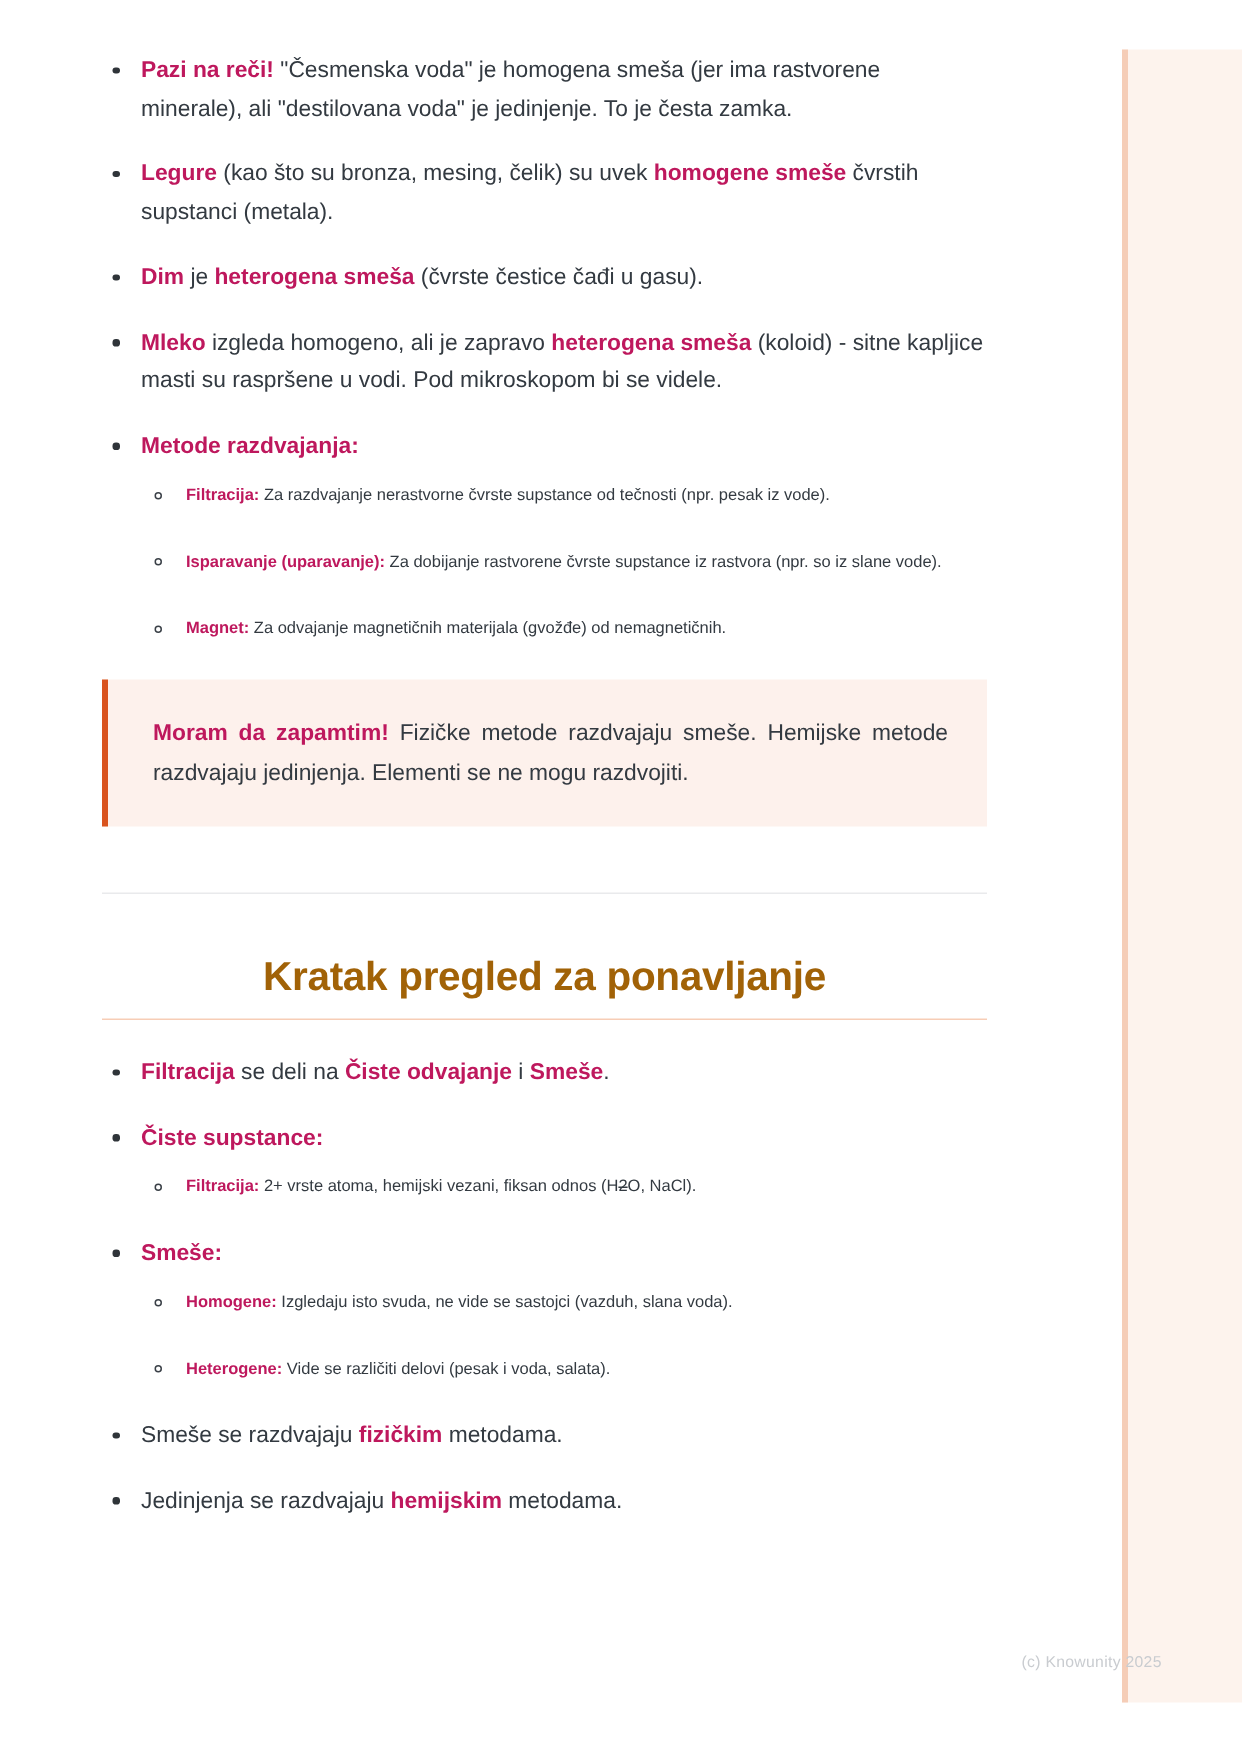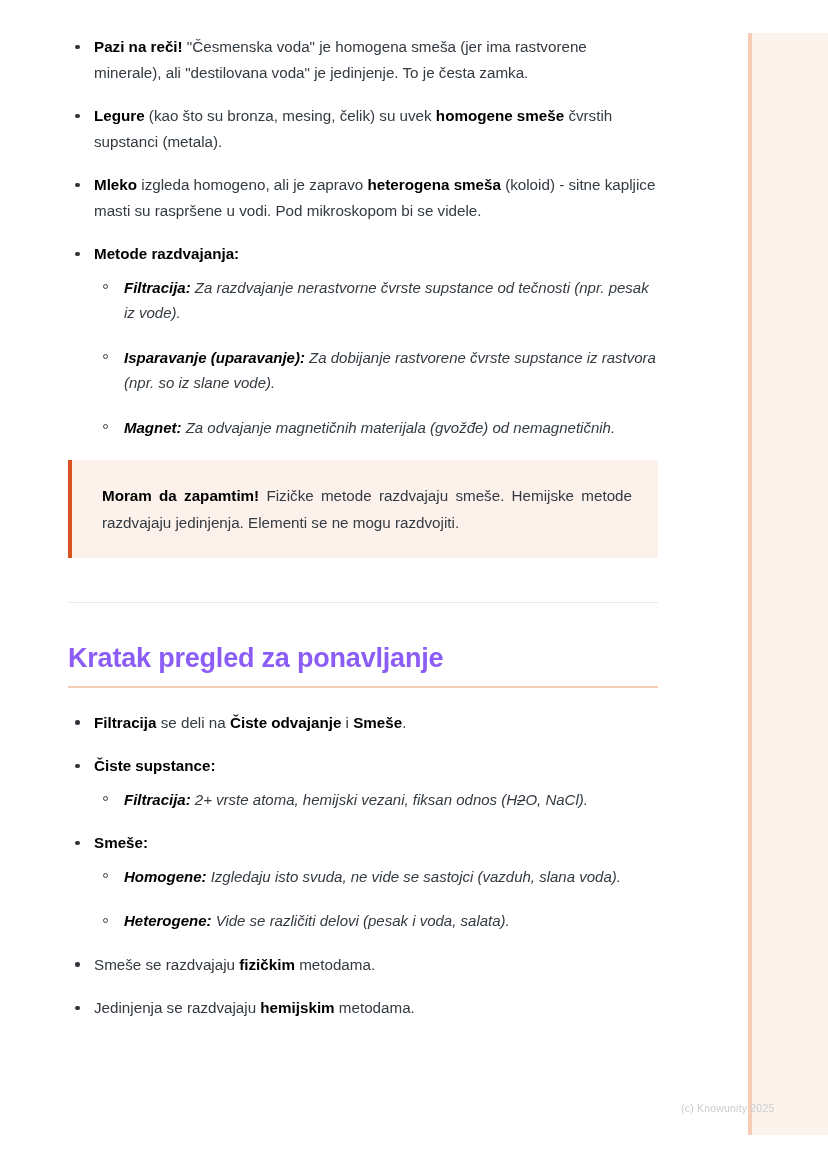--- a/index.html
+++ b/index.html
@@ -64,40 +64,39 @@
 
   ul.lvl2 {
     list-style: none;
     margin: 8px 0 0 0;
     padding: 0;
   }
   ul.lvl2 > li.subbullet {
     position: relative;
     padding-left: 30px;
     margin: 0 0 19px 0;
-    font-size: 15px;
+    font-size: 11px;
     line-height: 25.5px;
     color: #333a41;
-    font-style: italic;
   }
   ul.lvl2 > li.subbullet:last-child { margin-bottom: 2px; }
   ul.lvl2 > li.subbullet::before {
     content: "";
     position: absolute;
     left: 9px;
     top: 9.5px;
     width: 5px;
     height: 5px;
     border-radius: 50%;
     border: 1.3px solid #3a4047;
     background: transparent;
     box-sizing: border-box;
   }
 
-  b, strong, .b { font-weight: bold; color: #000000; }
+  b, strong, .b { font-weight: bold; color: #be185d; }
 
   .callout {
     margin: 20px 0 0 0;
     background: #fdf1ec;
     border-left: 4px solid #d9541f;
     padding: 22px 26px 22px 30px;
     font-size: 15.2px;
     line-height: 27px;
     text-align: justify;
     color: #333a41;
@@ -108,22 +107,23 @@
     height: 1px;
     background: #e9eaec;
     border: 0;
   }
 
   h2.section-title {
     margin: 38px 0 0 0;
     font-size: 27px;
     line-height: 34px;
     font-weight: bold;
-    color: #8b5cf6;
+    color: #a16207;
     letter-spacing: -0.2px;
+    text-align: center;
   }
   .title-rule {
     margin: 11px 0 0 0;
     height: 1.5px;
     background: #f7cdb6;
     border: 0;
   }
 
   .list-block { margin-top: 22px; }
 
@@ -154,20 +154,23 @@
   <ul class="lvl1">
 
     <li class="bullet">
       <span class="b">Pazi na reči!</span><span> "Česmenska voda" je homogena smeša (jer ima rastvorene minerale), ali "destilovana voda" je jedinjenje. To je česta zamka.</span>
     </li>
 
     <li class="bullet">
       <span class="b">Legure</span><span> (kao što su bronza, mesing, čelik) su uvek </span><span class="b">homogene smeše</span><span> čvrstih supstanci (metala).</span>
     </li>
 
+    <li class="bullet">
+      <span class="b">Dim</span><span> je </span><span class="b">heterogena smeša</span><span> (čvrste čestice čađi u gasu).</span>
+    </li>
 
     <li class="bullet">
       <span class="b">Mleko</span><span> izgleda homogeno, ali je zapravo </span><span class="b">heterogena smeša</span><span> (koloid) - sitne kapljice masti su raspršene u vodi. Pod mikroskopom bi se videle.</span>
     </li>
 
     <li class="bullet">
       <span class="b">Metode razdvajanja:</span>
       <ul class="lvl2">
         <li class="subbullet">
           <span class="b">Filtracija:</span><span> Za razdvajanje nerastvorne čvrste supstance od tečnosti (npr. pesak iz vode).</span>

